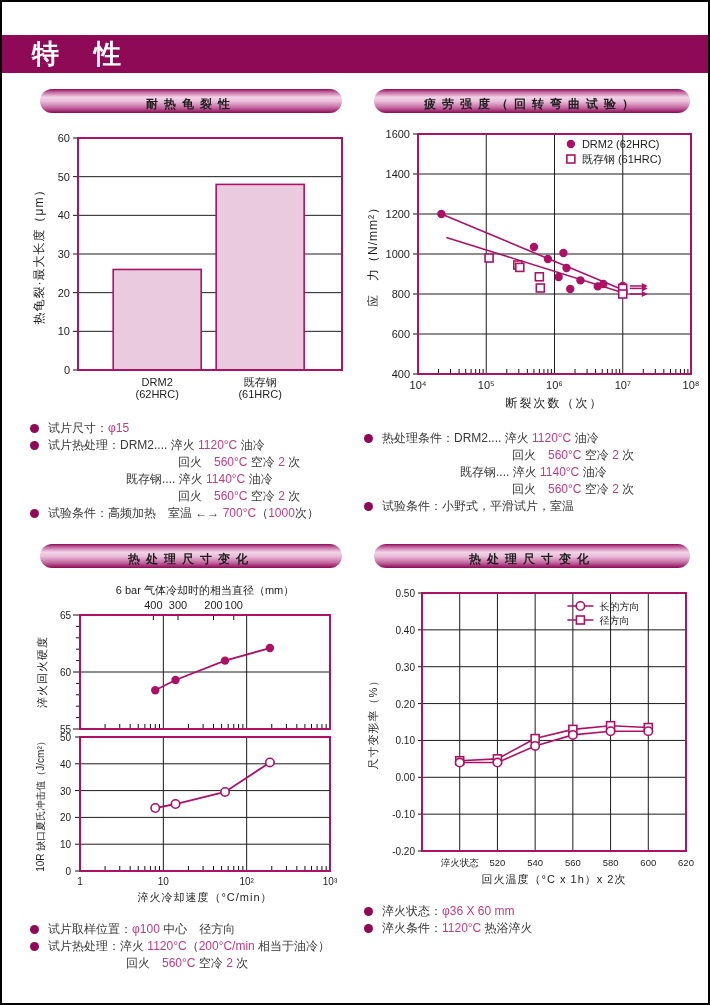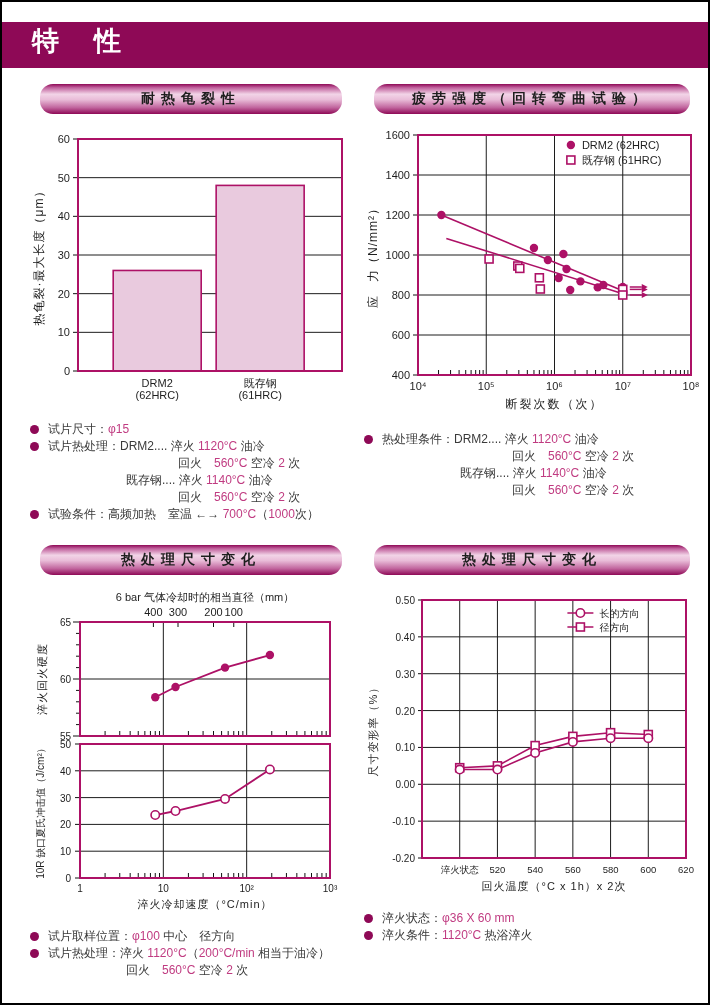--- a/index.html
+++ b/index.html
@@ -1,26 +1,26 @@
 <!DOCTYPE html>
 <html><head>
 <meta charset="utf-8">
 <style>
   html,body{margin:0;padding:0;background:#fff;}
   body{font-family:"Liberation Sans","DejaVu Sans",sans-serif;}
   .page{width:710px;height:1005px;box-sizing:border-box;border:2px solid #000;background:#fff;overflow:hidden;}
-  .page-header{margin-top:20px;height:46px;line-height:38px;background:#8e0956;color:#fff;
+  .page-header{margin-top:33px;height:38px;line-height:38px;background:#8e0956;color:#fff;
                font-size:27px;font-weight:bold;padding-left:30px;letter-spacing:4px;}
   .content{display:grid;grid-template-columns:324px 338px;column-gap:10px;row-gap:22px;
            padding:16px 0 0 28px;}
   .col{display:flex;flex-direction:column;}
-  .pill{height:30px;margin:0 12px 13px 10px;border-radius:13px;
+  .pill{height:24px;margin:0 12px 13px 10px;border-radius:13px;
         background:linear-gradient(180deg,#8e0956 0%,#c0609c 12%,#f2d4e7 34%,#e9bcd8 52%,#c2679f 78%,#8e0956 100%);
-        display:flex;align-items:center;justify-content:center;
-        font-size:14px;font-weight:bold;color:#1e1e1e;letter-spacing:6px;}
+        display:flex;align-items:flex-end;justify-content:center;
+        font-size:12px;font-weight:bold;color:#1e1e1e;letter-spacing:6px;}
   .notes{margin-top:8px;font-size:12px;color:#3a3a3a;line-height:17px;}
   .note-line{white-space:nowrap;}
   .note-line .dot{display:inline-block;width:9px;height:9px;border-radius:50%;
                   background:#8e0956;margin-right:9px;vertical-align:-1px;}
   .note-line.ind1{margin-left:96px;}
   .note-line.ind2{margin-left:148px;}
   .num{color:#c03b81;}
   svg text{font-family:"Liberation Sans","DejaVu Sans",sans-serif;}
 </style>
 </head>
@@ -171,20 +171,21 @@
           <text x="217.88000000000002" y="37" font-size="11" text-anchor="start" fill="#1e1e1e">既存钢 (61HRC)</text>
           <rect x="54" y="8" width="273" height="240" fill="none" stroke="#ad1166" stroke-width="2"></rect>
           <text x="190.5" y="281" font-size="12" text-anchor="middle" fill="#1e1e1e" letter-spacing="2">断裂次数（次）</text>
           <text x="13" y="128" font-size="12" text-anchor="middle" fill="#1e1e1e" transform="rotate(-90 13 128)" letter-spacing="1">应　力（N/mm²）</text>
         </svg>
       <div class="notes">
           <div class="note-line"><span class="dot"></span><span>热处理条件：DRM2.... 淬火 </span><span class="num">1120°C</span><span> 油冷</span></div>
           <div class="note-line ind2"><span>回火　</span><span class="num">560°C</span><span> 空冷 </span><span class="num">2</span><span> 次</span></div>
           <div class="note-line ind1"><span>既存钢.... 淬火 </span><span class="num">1140°C</span><span> 油冷</span></div>
           <div class="note-line ind2"><span>回火　</span><span class="num">560°C</span><span> 空冷 </span><span class="num">2</span><span> 次</span></div>
+          <div class="note-line"><span class="dot"></span><span>试验条件：小野式，平滑试片，室温</span></div>
         </div>
     </section>
 
     <section class="col">
       <div class="pill">
         <span>热处理尺寸变化</span>
       </div>
       <svg id="chart-quench" width="324" height="332">
           <text x="175" y="13" font-size="11" text-anchor="middle" fill="#1e1e1e">6 bar 气体冷却时的相当直径（mm）</text>
           <text x="123.40113269006595" y="28" font-size="11" text-anchor="middle" fill="#1e1e1e">400</text>

